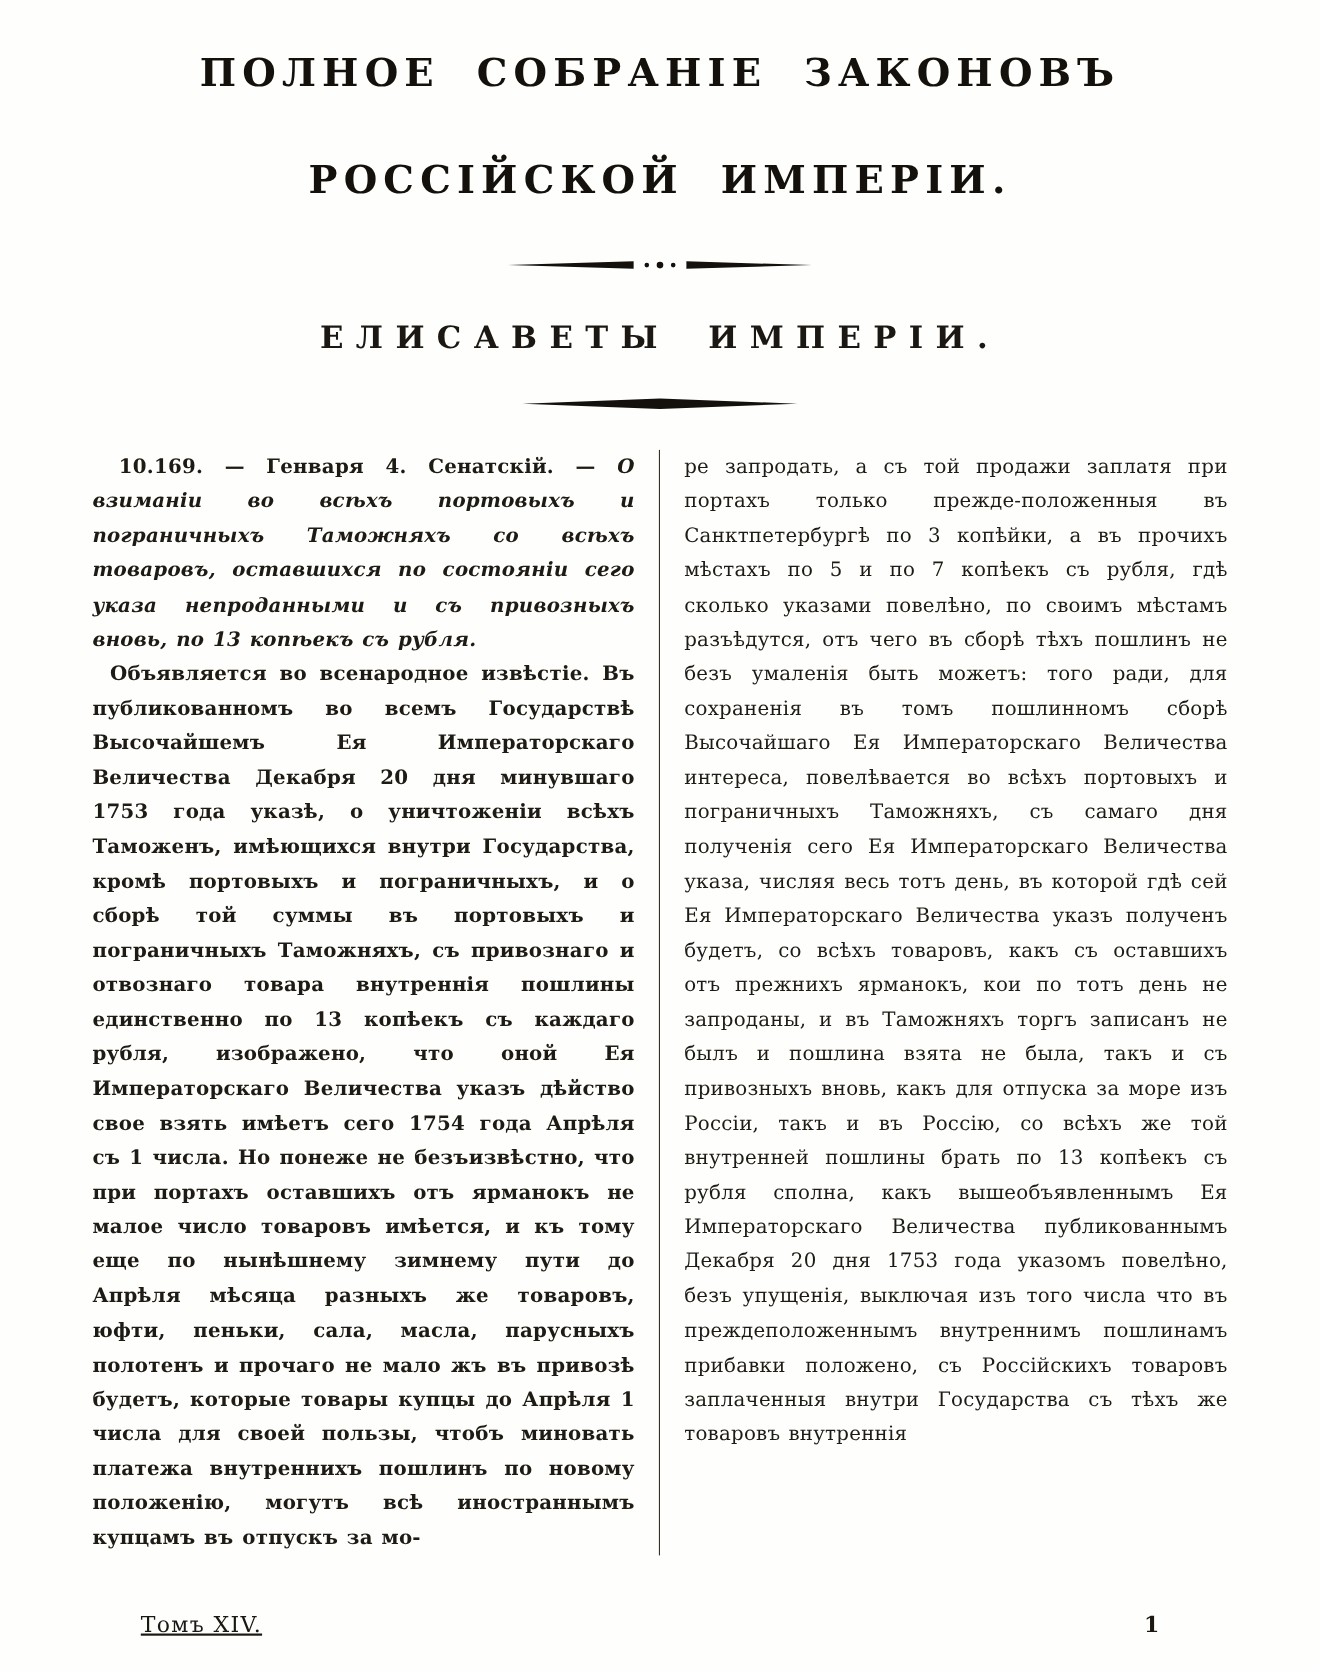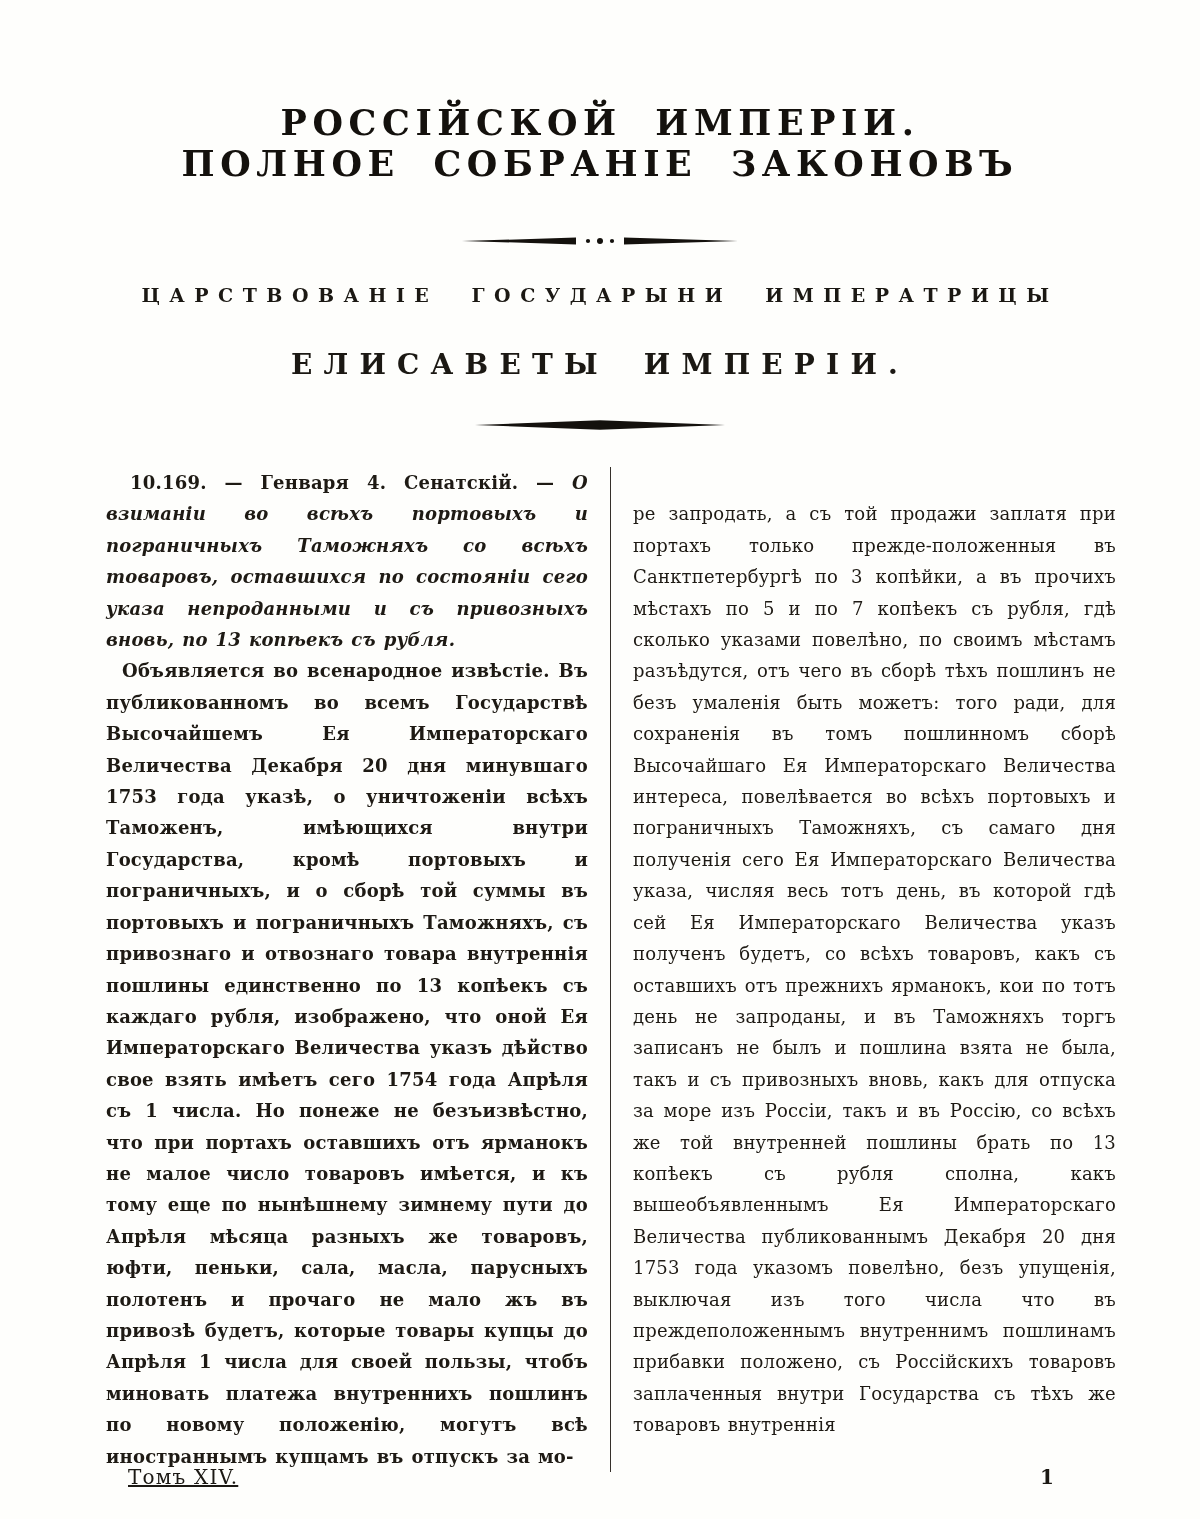--- a/index.html
+++ b/index.html
@@ -49,22 +49,21 @@
   .year {
     margin-top: 30px;
     text-align: center;
     font-size: 23px;
     font-weight: bold;
     letter-spacing: 0.1em;
   }
   .columns {
     display: flex;
     margin-top: 36px;
-    align-items: center;
-    margin-left: 22px;
+    align-items: flex-start;
   }
   .col {
     width: 50%;
     font-size: 18px;
     line-height: 31.4px;
     text-align: justify;
     letter-spacing: 0.012em;
     word-spacing: 0.08em;
     color: #1e1a14;
   }
@@ -85,34 +84,33 @@
   }
   .volume { position: absolute; left: 44px; bottom: 0; letter-spacing: 0.06em; text-decoration: underline; }
   .pagenum { position: absolute; right: 62px; bottom: 0; font-weight: bold; }
   .orn { display: block; }
 </style>
 </head>
 <body>
 
 <div class="page">
 
+  <h1 class="main-title">ПОЛНОЕ СОБРАНІЕ ЗАКОНОВЪ</h1>
   <h1 class="main-title second">РОССІЙСКОЙ ИМПЕРІИ.</h1>
-  <h1 class="main-title">ПОЛНОЕ СОБРАНІЕ ЗАКОНОВЪ</h1>
 
   <div class="divider-wrap">
     <svg class="orn" width="280" height="14" viewBox="0 0 280 14" aria-hidden="true">
       <polygon points="2,7 116,3.6 116,10.4" fill="#14110d"></polygon>
       <polygon points="278,7 164,3.6 164,10.4" fill="#14110d"></polygon>
       <circle cx="128" cy="7" r="2.1" fill="#14110d"></circle>
       <circle cx="140" cy="7" r="3" fill="#14110d"></circle>
       <circle cx="152" cy="7" r="2.1" fill="#14110d"></circle>
     </svg>
   </div>
 
-  <div class="reign-line1">ЦАРСТВОВАНІЕ ГОСУДАРЫНИ ИМПЕРАТРИЦЫ</div>
   <div class="reign-line2">ЕЛИСАВЕТЫ ИМПЕРІИ.</div>
 
   <div class="divider-wrap mid">
     <svg class="orn" width="250" height="12" viewBox="0 0 250 12" aria-hidden="true">
       <polygon points="0,6 125,1.2 250,6 125,10.8" fill="#14110d"></polygon>
     </svg>
   </div>
 
 
   <main class="columns">

